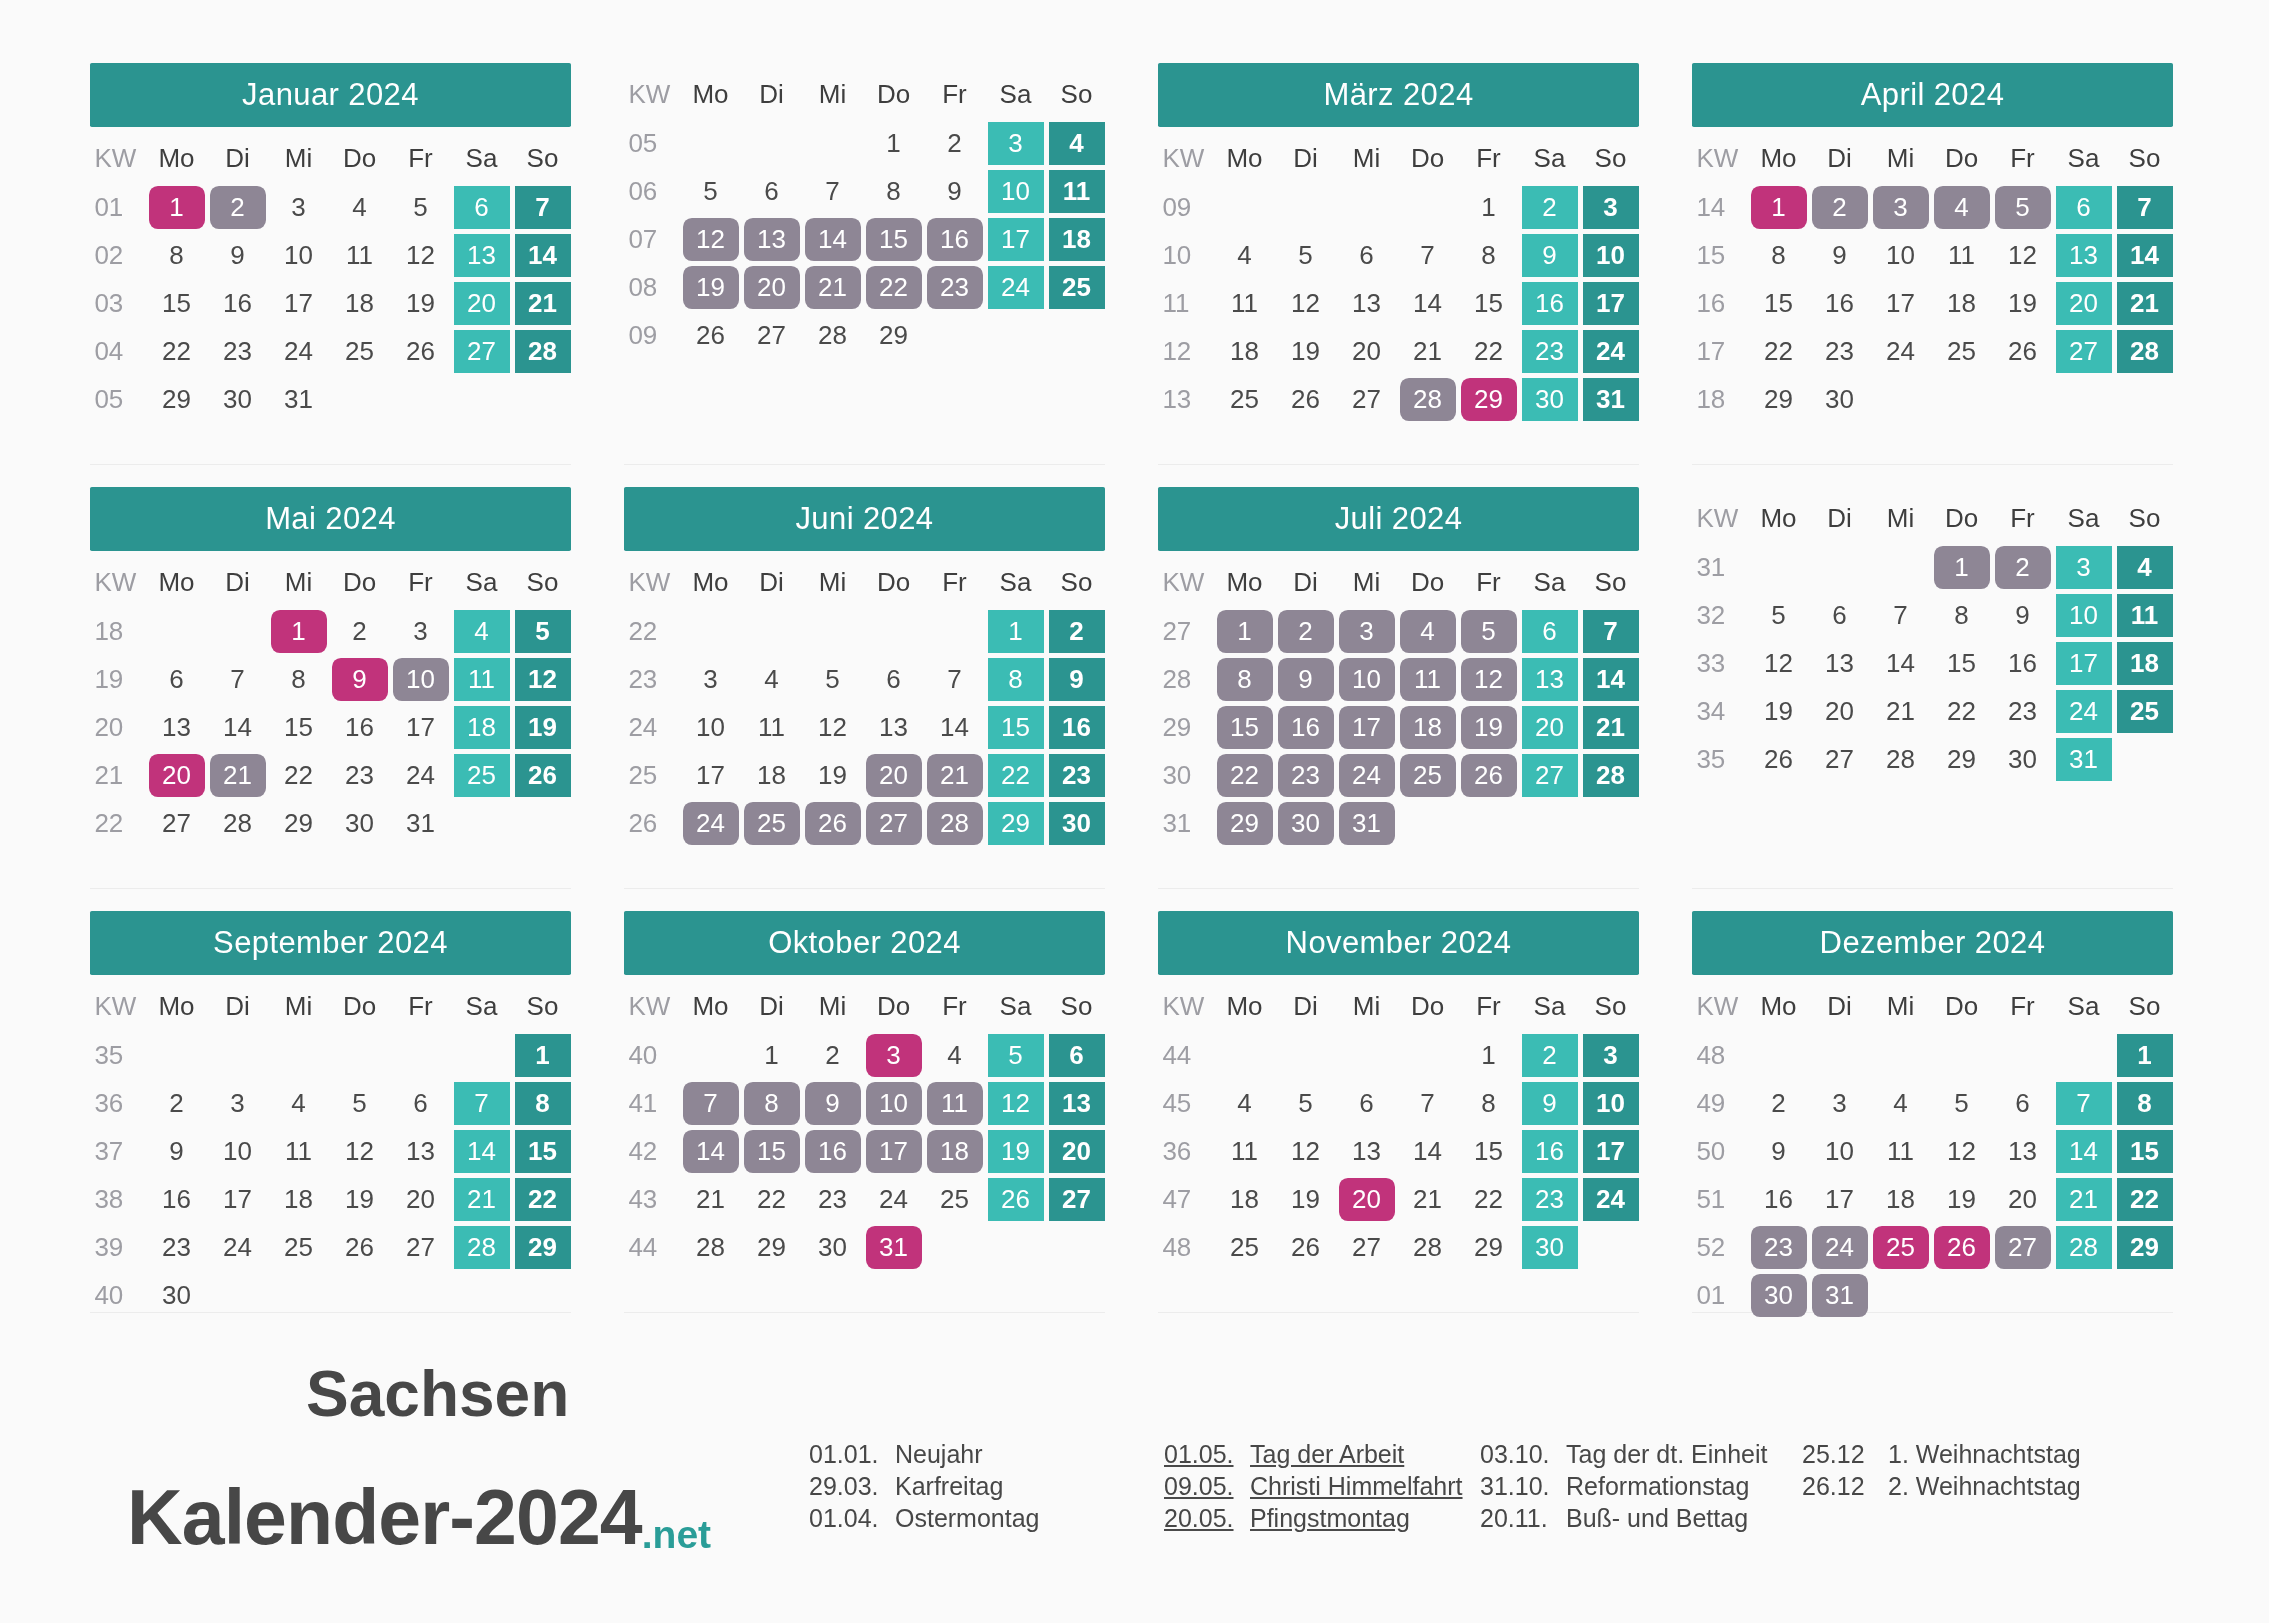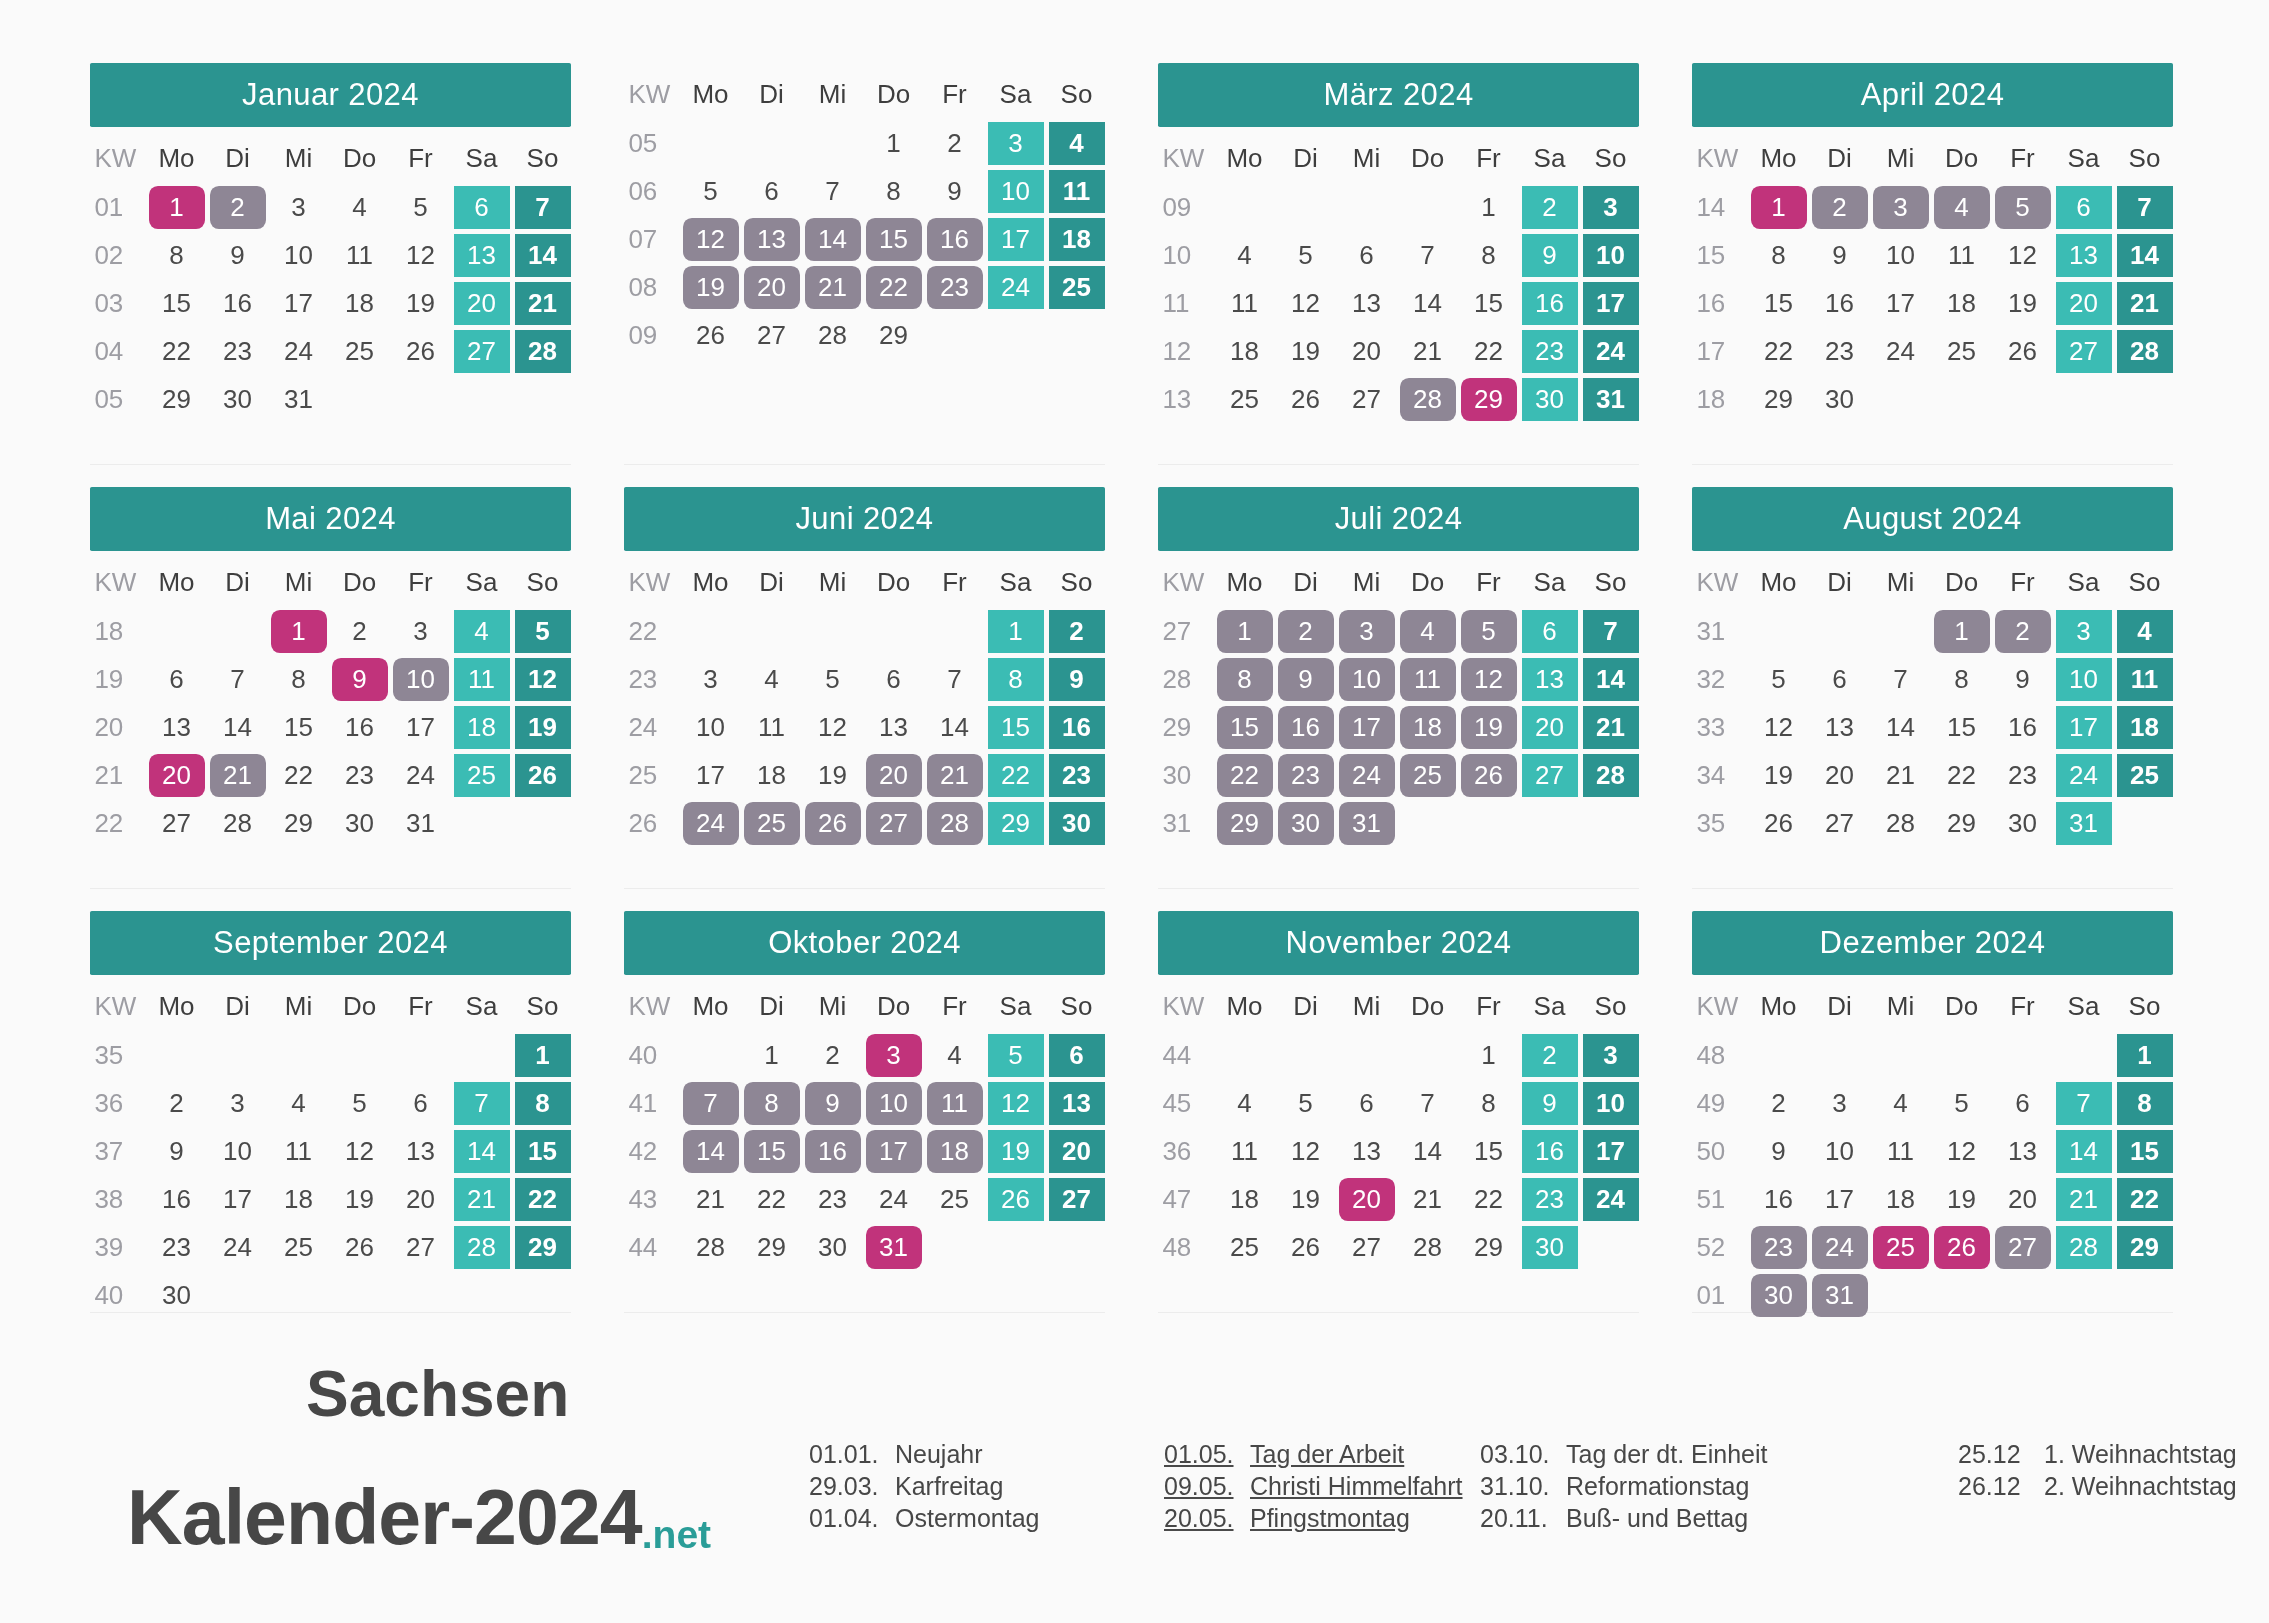--- a/index.html
+++ b/index.html
@@ -63,21 +63,21 @@
     position:relative; top:4.4px; margin-left:0;
   }
   .legend { position:absolute; top:1438px; }
   .legend .row {
     display:grid; grid-template-columns:86px auto;
     font-size:25px; line-height:32px; color:var(--c-footer);
   }
   .legend-col-0 { left:809px; }
   .legend-col-1 { left:1164px; }
   .legend-col-2 { left:1480px; }
-  .legend-col-3 { left:1958px; }
+  .legend-col-3 { left:1802px; }
 </style>
 </head>
 <body style="background: rgb(250, 250, 250);">
 
 <div class="page">
   <div class="months" id="calendar">
       <div class="month">
         <div class="m-title">Januar 2024</div>
         <div class="m-grid">
           <div class="cell hdr hdr-row-cell kw-hdr">KW</div>
@@ -669,21 +669,20 @@
           <div class="cell day">
             <span class="box f">31</span>
           </div>
           <div class="cell day"></div>
           <div class="cell day"></div>
           <div class="cell day"></div>
           <div class="cell day"></div>
         </div>
       </div>
       <div class="month">
-        <div class="m-title">August 2024</div>
         <div class="m-grid">
           <div class="cell hdr hdr-row-cell kw-hdr">KW</div>
           <div class="cell hdr hdr-row-cell">Mo</div>
           <div class="cell hdr hdr-row-cell">Di</div>
           <div class="cell hdr hdr-row-cell">Mi</div>
           <div class="cell hdr hdr-row-cell">Do</div>
           <div class="cell hdr hdr-row-cell">Fr</div>
           <div class="cell hdr hdr-row-cell">Sa</div>
           <div class="cell hdr hdr-row-cell">So</div>
           <div class="cell kw">31</div>

